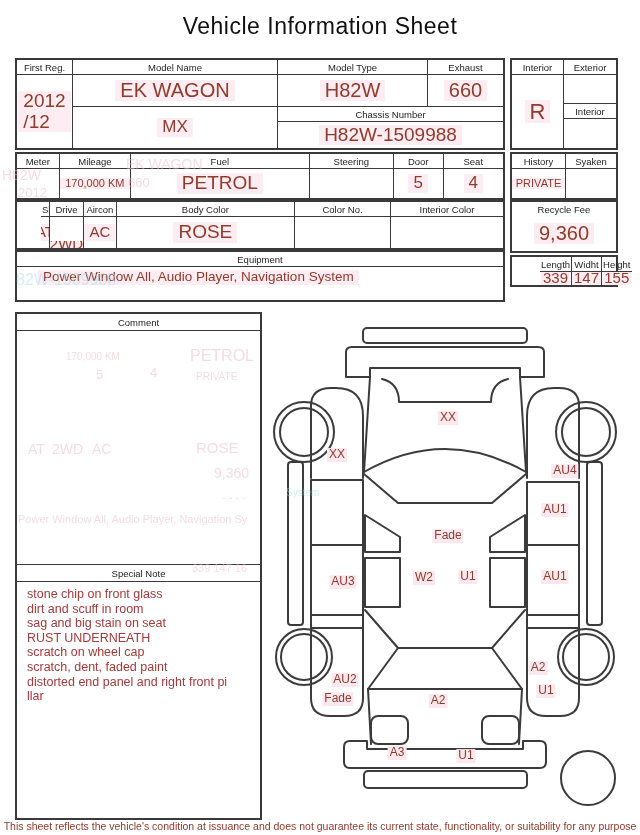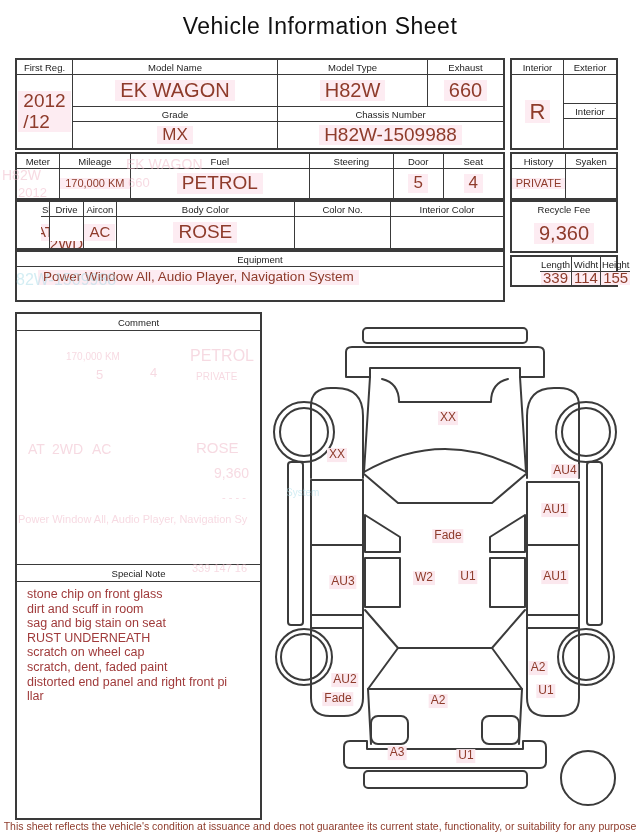--- a/index.html
+++ b/index.html
@@ -72,21 +72,20 @@
         </div>
         <div class="col last" style="width:75px;">
           <div class="hdr">Exhaust</div>
           <div class="cellv">
               <span class="hl v20">660</span>
             </div>
         </div>
       </div>
       <div class="rowx" style="flex:1;">
         <div class="col" style="width:205px;">
-          <div class="hdr">Grade</div>
           <div class="cellv">
               <span class="hl v17">MX</span>
             </div>
         </div>
         <div class="col last" style="width:225px;">
           <div class="hdr">Chassis Number</div>
           <div class="cellv">
               <span class="hl v19">H82W-1509988</span>
             </div>
         </div>
@@ -227,21 +226,21 @@
   <div class="tbl" style="left:510px;top:255px;width:108px;height:32px;padding-left:28px;">
     <div class="col" style="width:32px;">
       <div class="hdr">Length</div>
       <div class="cellv">
           <span class="hl v15" style="padding:0 2px;">339</span>
         </div>
     </div>
     <div class="col" style="width:36px;">
       <div class="hdr">Widht</div>
       <div class="cellv">
-          <span class="hl v15" style="padding:0 2px;">114</span>
+          <span class="hl v15" style="padding:0 2px;">147</span>
         </div>
     </div>
     <div class="col last" style="width:40px;">
       <div class="hdr">Height</div>
       <div class="cellv">
           <span class="hl v15" style="padding:0 2px;">155</span>
         </div>
     </div>
   </div>
 

